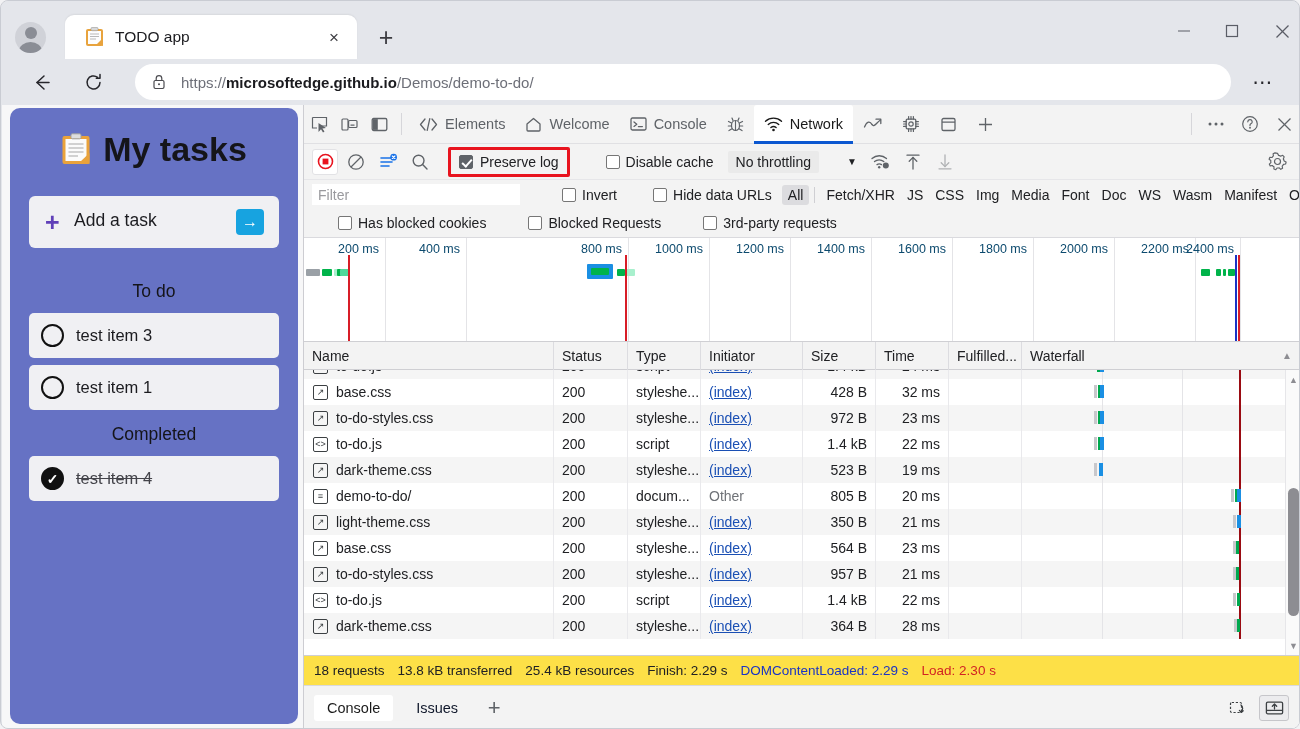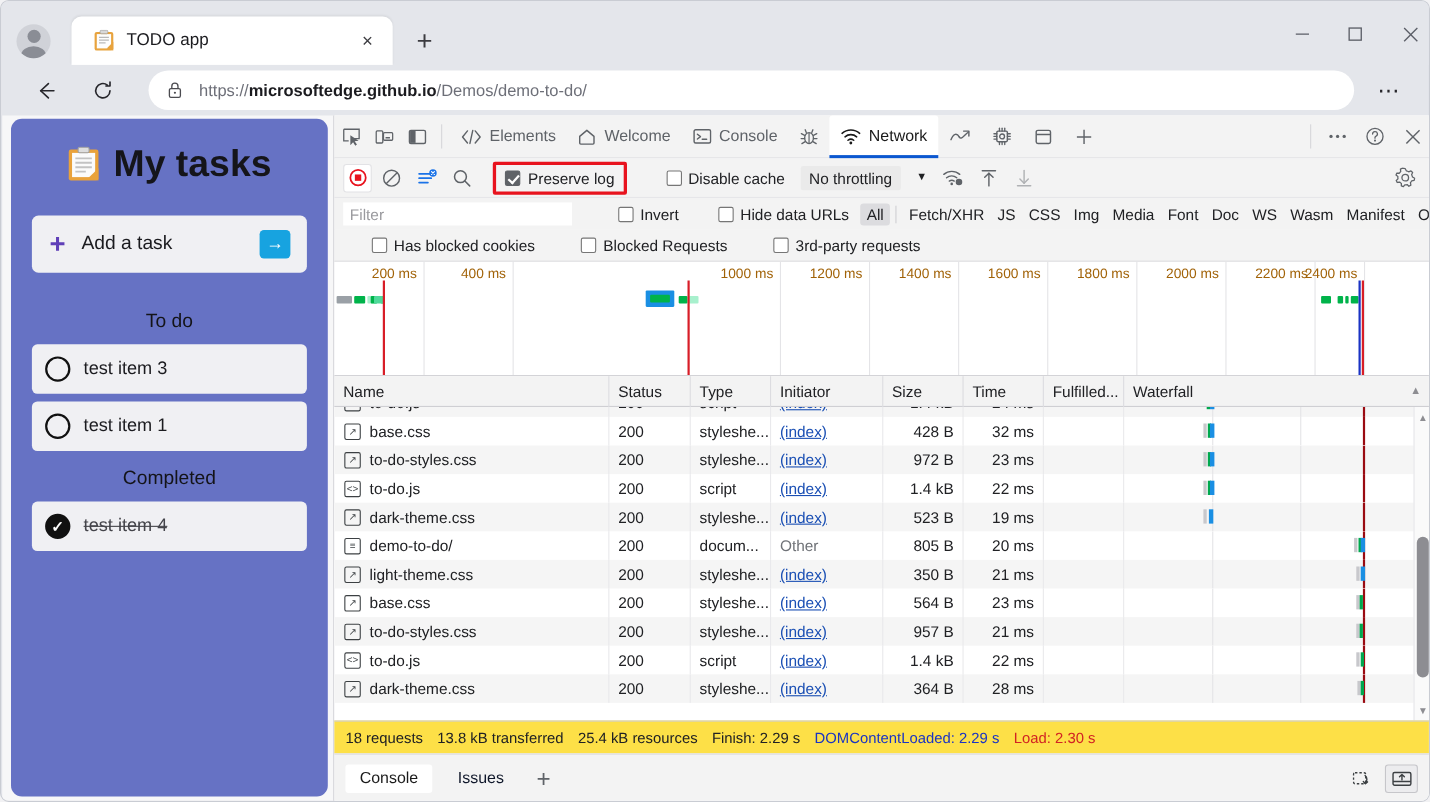--- a/index.html
+++ b/index.html
@@ -226,21 +226,21 @@
     border-width: 0 2px 2px 0; transform: rotate(42deg);
   }
   .cbx-lbl { font-size: 14px; color: #202124; }
   .preserve-box {
     position: relative; display: flex; align-items: center; gap: 7px;
     margin-left: 14px; padding: 4px 8px;
     border: 3px solid #e8131e; border-radius: 2px; flex: 0 0 auto;
     background: #f3f3f3; cursor: pointer;
   }
   .throttle {
-    margin-left: 14px; display: flex; align-items: center; gap: 14px;
+    margin-left: 14px; display: flex; align-items: center; gap: 28px;
     flex: 0 0 auto; cursor: pointer;
   }
   .throttle .sel {
     font-size: 14px; color: #202124; background: #eaeaea;
     padding: 3px 8px; border-radius: 2px;
   }
   .caret { font-size: 10px; color: #202124; }
   .tb-gear {
     margin-left: auto; margin-right: 10px; width: 28px; height: 28px;
     display: flex; align-items: center; justify-content: center;
@@ -276,21 +276,21 @@
   
   .overview {
     position: absolute; left: 0; top: 133px; width: 997px; height: 104px;
     background: #fff; border-bottom: 1px solid #cfcfd3; overflow: hidden;
   }
   .ov-ticks { position: absolute; left: 0; top: 0; width: 997px; height: 104px; }
   .ov-tick {
     position: absolute; top: 0; height: 104px; border-right: 1px solid #e4e4e7;
   }
   .ov-tick span {
-    position: absolute; right: 6px; top: 4px; font-size: 12.5px; color: #a16207;
+    position: absolute; right: 6px; top: 4px; font-size: 12.5px; color: #0c4a6e;
     white-space: nowrap;
   }
   .ov-line { position: absolute; top: 17px; height: 87px; width: 2px; }
   .ov-bar { position: absolute; height: 7px; border-radius: 1px; }
   .ov-req-box {
     position: absolute; top: 26px; height: 15px; background: #1a8fe3;
     border-radius: 1px;
   }
 
   
@@ -783,20 +783,23 @@
     </div>
 
     <div class="overview">
       <div class="ov-ticks">
         <div class="ov-tick" style="left:0px;width:82px;">
             <span>200 ms</span>
           </div>
         <div class="ov-tick" style="left:82px;width:81px;">
             <span>400 ms</span>
           </div>
+        <div class="ov-tick" style="left:244px;width:81px;">
+            <span>800 ms</span>
+          </div>
         <div class="ov-tick" style="left:325px;width:81px;">
             <span>1000 ms</span>
           </div>
         <div class="ov-tick" style="left:406px;width:81px;">
             <span>1200 ms</span>
           </div>
         <div class="ov-tick" style="left:487px;width:81px;">
             <span>1400 ms</span>
           </div>
         <div class="ov-tick" style="left:568px;width:81px;">

